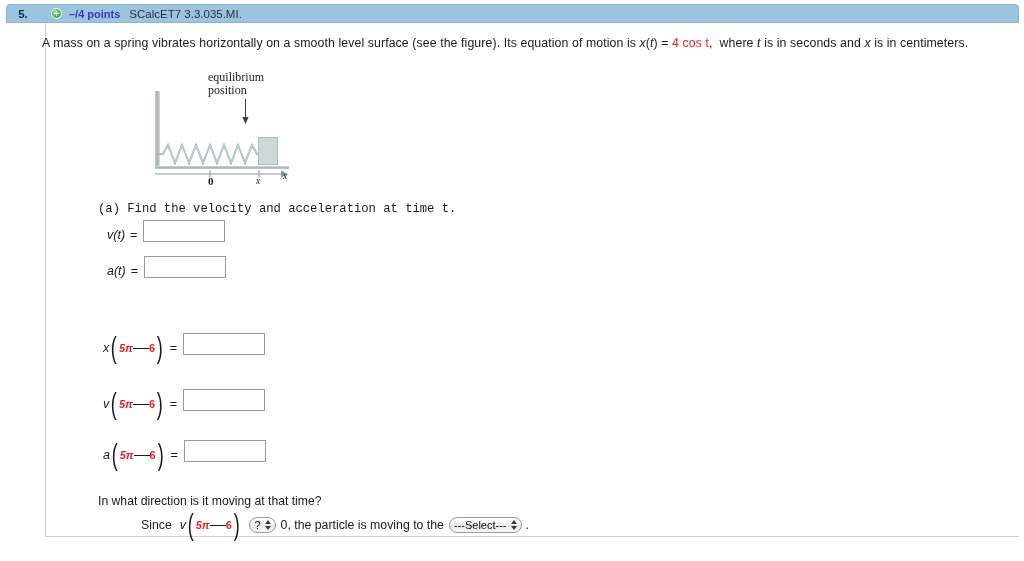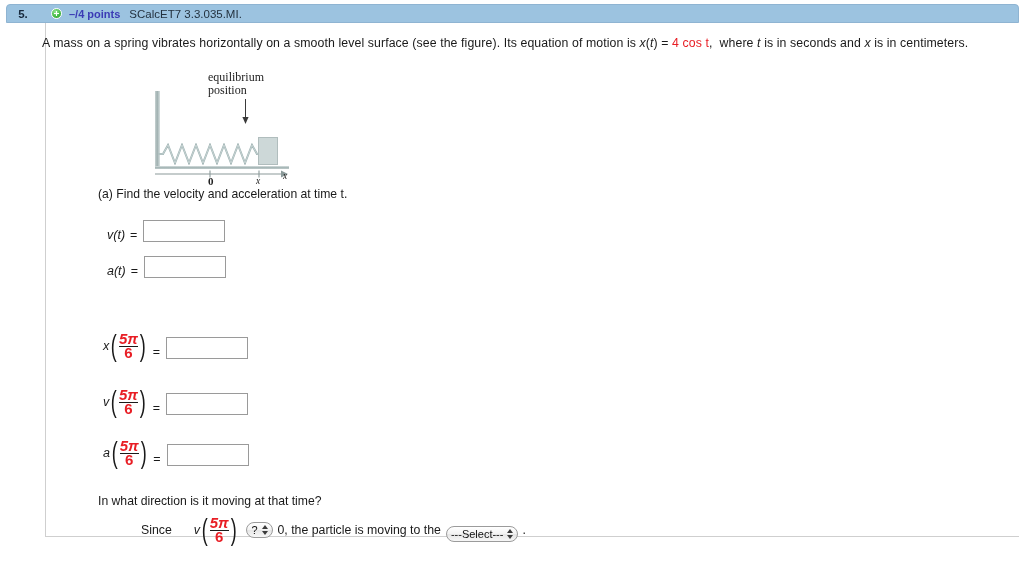--- a/index.html
+++ b/index.html
@@ -183,21 +183,21 @@
   #fig-axis-label{ left: 137px; top: 102px; font-size: 9.5px; font-style: italic; }
 
   
   .part-prompt {
     position: absolute;
     left: 92px;
     font-size: 12.2px;
     color: #1a1a1a;
     white-space: nowrap;
   }
-  #part-a-prompt { top: 164px; }
+  #part-a-prompt { top: 179px; font-family: Liberation Mono, monospace; }
   #part-b-prompt { top: 293px; }
   #direction-prompt { top: 471px; }
 
   .answer-row {
     position: absolute;
     display: flex;
     align-items: flex-end;
   }
   .var-label {
     font-size: 12.5px;
@@ -241,25 +241,25 @@
   .paren {
     font-size: 29px;
     font-style: normal;
     line-height: 0;
     color: #1a1a1a;
     transform: scaleX(0.62);
     display: inline-block;
   }
   .frac {
     display: inline-flex;
-    flex-direction: column;
+    flex-direction: row;
     align-items: center;
     color: #e81e25;
     font-weight: bold;
-    font-size: 15px;
+    font-size: 11px;
     line-height: 12px;
     margin: 0 0px;
     font-style: normal;
   }
   .frac .num { font-style: italic; }
   .frac .bar {
     width: 100%;
     min-width: 16px;
     height: 1px;
     background: #1a1a1a;
@@ -269,38 +269,38 @@
 
   
   #since-row {
     position: absolute;
     left: 135px;
     top: 494px;
     display: flex;
     align-items: center;
     font-size: 12.3px;
   }
-  #since-word { margin-right: 22px; }
+  #since-word { margin-right: 8px; }
   .mac-select {
     display: inline-flex;
     align-items: center;
     justify-content: center;
     border: 1px solid #9b9b9b;
     border-radius: 9px;
     background: linear-gradient(to bottom, #ffffff 0%, #f3f3f3 48%, #e6e6e6 52%, #f6f6f6 100%);
     height: 16px;
     box-sizing: border-box;
     font-size: 11px;
     color: #111;
     padding: 0 4px;
     white-space: nowrap;
     cursor: default;
   }
   #compare-select { margin: 0 5px 0 8px; }
-  #direction-select { margin: 8px 4px 0 5px; }
+  #direction-select { margin: 0 4px 0 5px; }
   .stepper {
     display: inline-flex;
     flex-direction: column;
     justify-content: center;
     align-items: center;
     margin-left: 4px;
     line-height: 0;
   }
   .stepper .tri {
     width: 0; height: 0;

